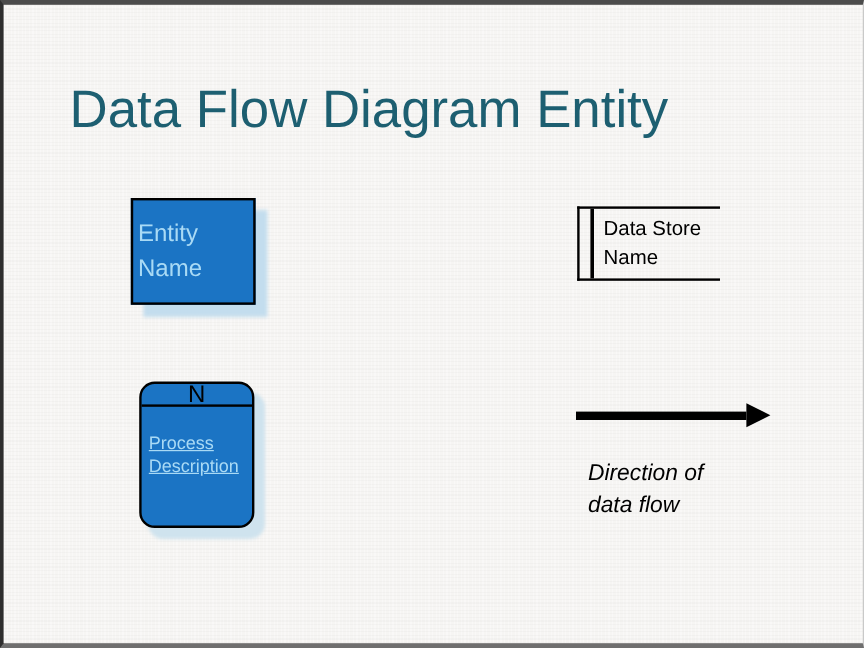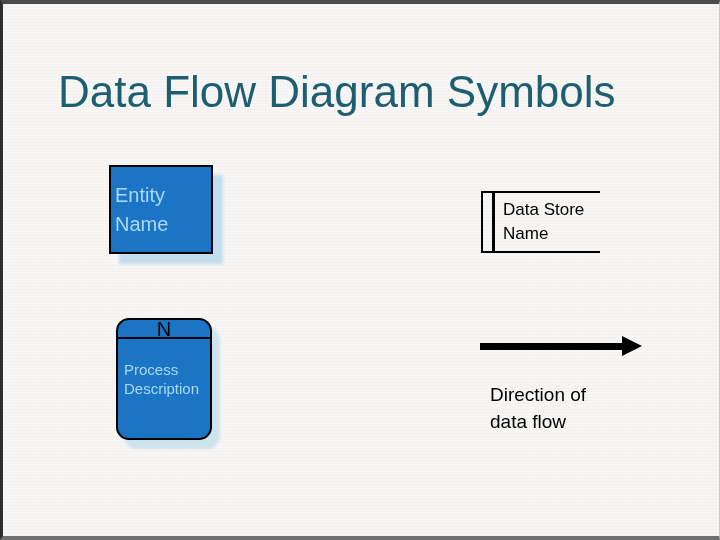--- a/index.html
+++ b/index.html
@@ -46,21 +46,21 @@
     color: #a9daf5;
     font-size: 20px;
     line-height: 29px;
     padding: 14px 6px 0 4px;
   }
 
   
   .datastore {
     position: absolute;
     left: 478px;
-    top: 187px;
+    top: 168px;
     width: 119px;
     height: 62px;
     border-top: 2.5px solid #000;
     border-bottom: 2.5px solid #000;
     border-left: 2.5px solid #000;
   }
   .datastore .inner-line {
     position: absolute;
     left: 9px;
     top: 0;
@@ -96,20 +96,21 @@
     text-align: center;
     color: #000;
     font-size: 20px;
     line-height: 19px;
   }
   .process-body {
     color: #a9daf5;
     font-size: 15px;
     line-height: 19px;
     padding: 21px 2px 0 6px;
+    text-decoration: underline;
   }
 
   
   .flow-arrow {
     position: absolute;
     left: 477px;
     top: 332px;
     display: flex;
     align-items: center;
   }
@@ -127,28 +128,29 @@
   }
 
   .flow-label {
     position: absolute;
     left: 487px;
     top: 377px;
     width: 125px;
     color: #000;
     font-size: 19px;
     line-height: 27px;
+    font-style: italic;
   }
 </style>
 </head>
 <body>
 
 <div class="slide">
 
-  <h1 class="title">Data Flow Diagram Symbols</h1>
+  <h1 class="title">Data Flow Diagram Entity</h1>
 
   <div class="entity-box">
     <span>Entity Name</span>
   </div>
 
   <div class="datastore">
     <div class="inner-line"></div>
     <div class="ds-label">Data Store Name</div>
   </div>
 

